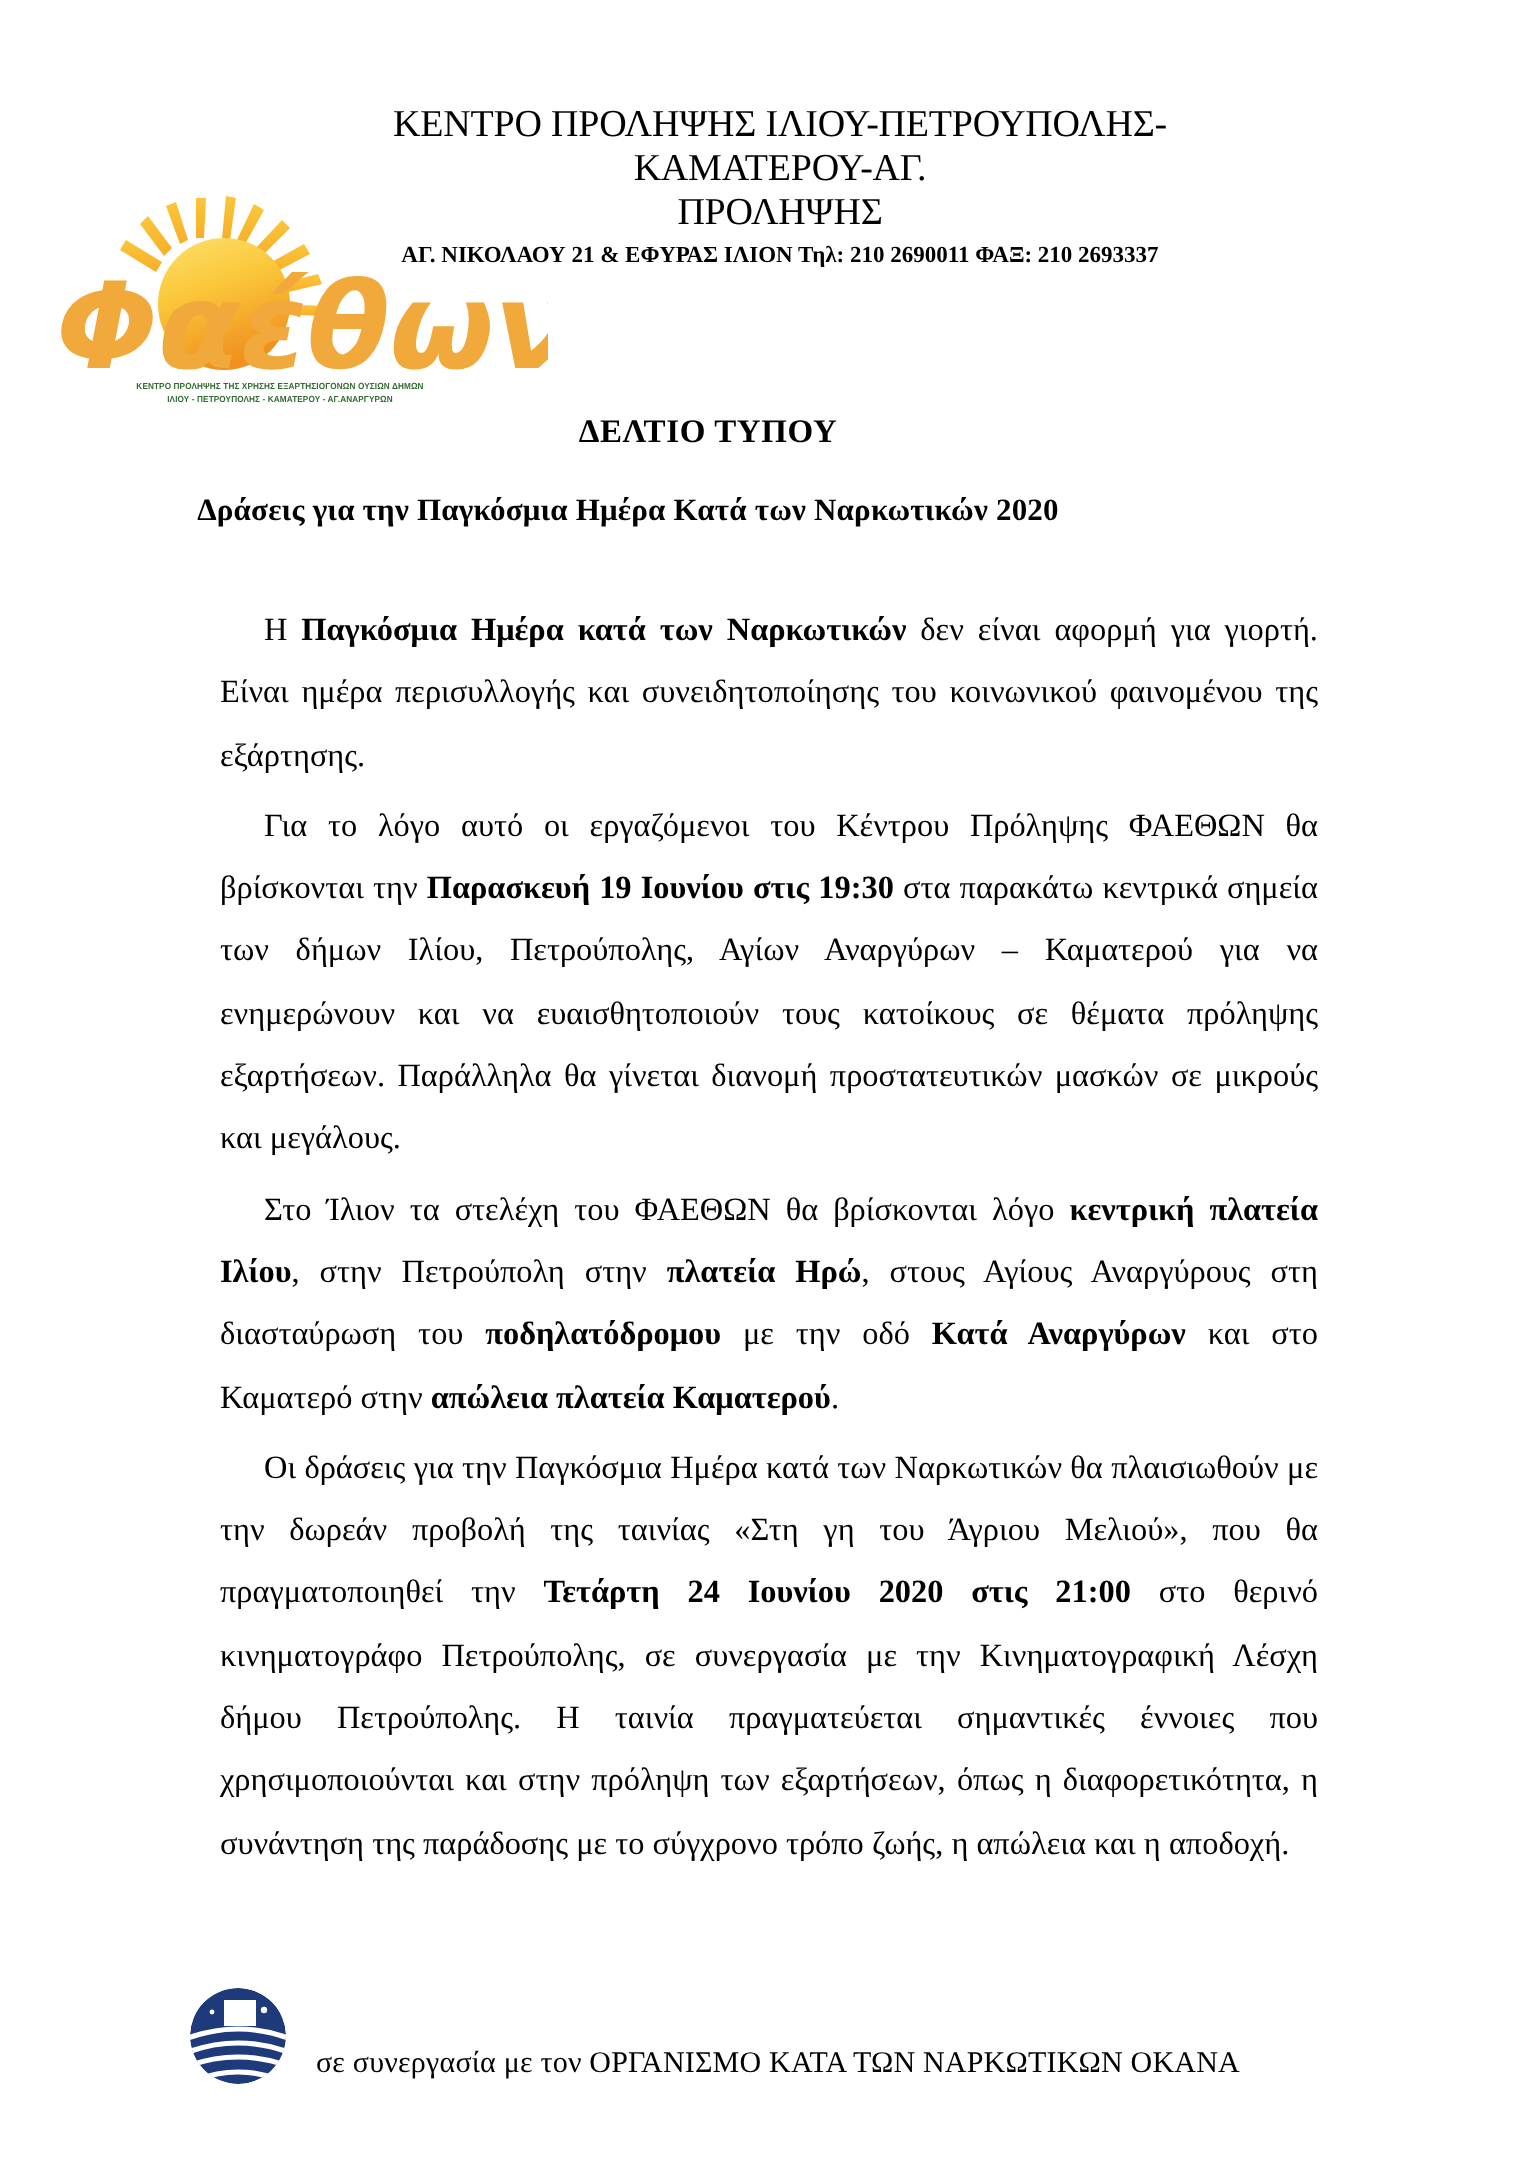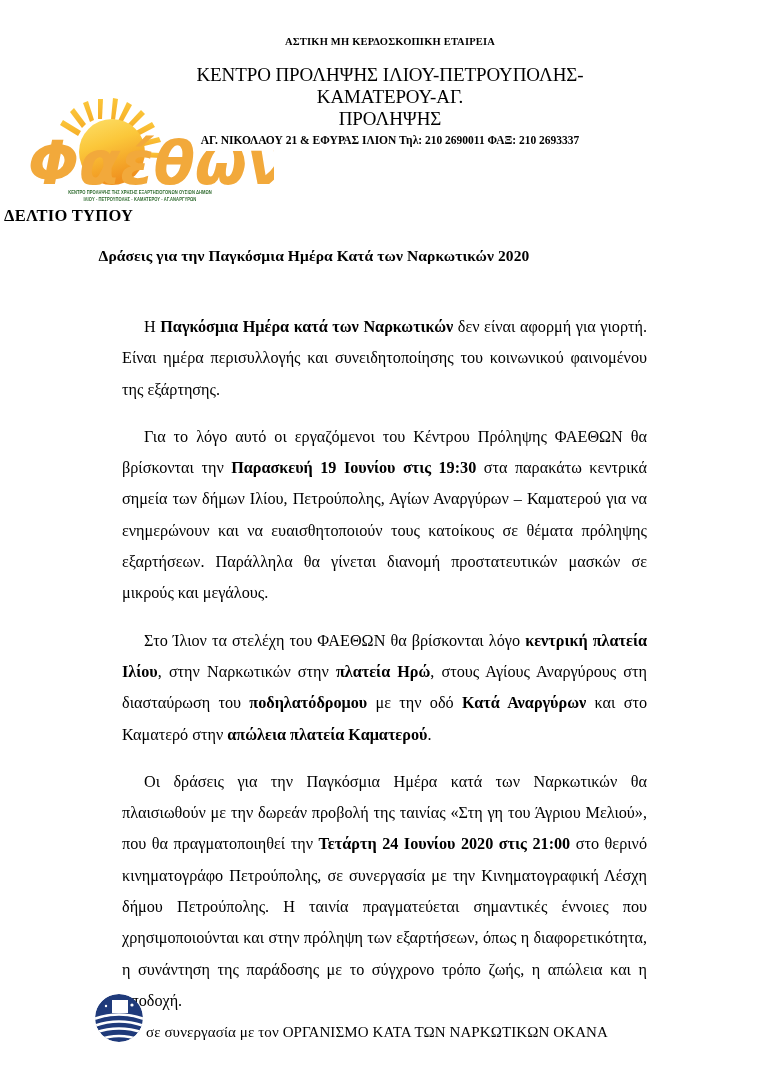--- a/index.html
+++ b/index.html
@@ -76,24 +76,24 @@
     font-weight: 700;
     letter-spacing: 0.06px;
     line-height: 1.42;
     transform: scale(1, 1.08);
     transform-origin: center top;
   }
 
   
   .doc-title {
     position: absolute;
-    left: 4px;
+    left: 16px;
     top: 206px;
     width: 676px;
-    text-align: left;
+    text-align: center;
     font-size: 16.5px;
     font-weight: 700;
     letter-spacing: 0.3px;
   }
   .doc-subtitle {
     position: absolute;
     left: 0;
     top: 247px;
     width: 628px;
     text-align: center;
@@ -107,54 +107,53 @@
     position: absolute;
     left: 106px;
     top: 296px;
     width: 557px;
     font-size: 16.2px;
     line-height: 31.3px;
     text-align: justify;
     text-justify: inter-word;
   }
   .body-text p {
-    margin: 16px;
+    margin: 4px;
     text-indent: 22px;
   }
   .body-text b { font-weight: 700; }
 
   
   .footer {
     position: absolute;
     left: 92px;
     top: 992px;
     display: flex;
     align-items: flex-end;
-    gap: 0;
+    gap: 12px;
   }
   .okana-mark {
     width: 54px;
     height: 52px;
     flex: 0 0 auto;
   }
   .okana-mark svg { display: block; }
   .footer-text {
     font-size: 15px;
     padding-bottom: 3px;
     white-space: nowrap;
     letter-spacing: 0.1px;
   }
 </style>
 </head>
 <body>
 
 <div class="page">
 
   <div class="letterhead">
-    <div class="lh-line1">ΑΣΤΙΚΗ ΜΗ ΚΕΡΔΟΣΚΟΠΙΚΗ ΕΤΑΙΡΕΙΑ</div>
     <div class="lh-line2">ΚΕΝΤΡΟ ΠΡΟΛΗΨΗΣ ΙΛΙΟΥ-ΠΕΤΡΟΥΠΟΛΗΣ-ΚΑΜΑΤΕΡΟΥ-ΑΓ.</div>
     <div class="lh-line3">ΠΡΟΛΗΨΗΣ</div>
     <div class="lh-line4">ΑΓ. ΝΙΚΟΛΑΟΥ 21 &amp; ΕΦΥΡΑΣ ΙΛΙΟΝ Τηλ: 210 2690011  ΦΑΞ: 210 2693337</div>
   </div>
 
   <div class="logo">
     <svg width="250" height="112" viewBox="0 0 250 112">
       <defs>
         <linearGradient id="sunGrad" x1="0" y1="0" x2="0.35" y2="1">
           <stop offset="0%" stop-color="#FDE06A"></stop>
@@ -192,21 +191,21 @@
 
   <div class="doc-title">ΔΕΛΤΙΟ ΤΥΠΟΥ</div>
   <div class="doc-subtitle">Δράσεις για την Παγκόσμια Ημέρα Κατά των Ναρκωτικών 2020</div>
 
   <div class="body-text">
 
     <p><span>Η </span><b>Παγκόσμια Ημέρα κατά των Ναρκωτικών</b><span> δεν είναι αφορμή για γιορτή. Είναι ημέρα περισυλλογής και συνειδητοποίησης του κοινωνικού φαινομένου της εξάρτησης.</span></p>
 
     <p><span>Για το λόγο αυτό οι εργαζόμενοι του Κέντρου Πρόληψης ΦΑΕΘΩΝ θα βρίσκονται την </span><b>Παρασκευή 19 Ιουνίου στις 19:30</b><span> στα παρακάτω κεντρικά σημεία των δήμων Ιλίου, Πετρούπολης, Αγίων Αναργύρων – Καματερού για να ενημερώνουν και να ευαισθητοποιούν τους κατοίκους σε θέματα πρόληψης εξαρτήσεων. Παράλληλα θα γίνεται διανομή προστατευτικών  μασκών σε μικρούς και μεγάλους.</span></p>
 
-    <p><span>Στο Ίλιον τα στελέχη του ΦΑΕΘΩΝ θα βρίσκονται λόγο </span><b>κεντρική πλατεία Ιλίου</b><span>, στην Ναρκωτικών στην </span><b>πλατεία Ηρώ</b><span>, στους Αγίους Αναργύρους στη διασταύρωση του </span><b>ποδηλατόδρομου</b><span> με την οδό </span><b>Κατά Αναργύρων</b><span> και στο Καματερό στην </span><b>απώλεια πλατεία Καματερού</b><span>.</span></p>
+    <p><span>Στο Ίλιον τα στελέχη του ΦΑΕΘΩΝ θα βρίσκονται λόγο </span><b>κεντρική πλατεία Ιλίου</b><span>, στην Πετρούπολη στην </span><b>πλατεία Ηρώ</b><span>, στους Αγίους Αναργύρους στη διασταύρωση του </span><b>ποδηλατόδρομου</b><span> με την οδό </span><b>Κατά Αναργύρων</b><span> και στο Καματερό στην </span><b>απώλεια πλατεία Καματερού</b><span>.</span></p>
 
     <p><span>Οι δράσεις για την Παγκόσμια Ημέρα κατά των Ναρκωτικών θα πλαισιωθούν με την δωρεάν προβολή της ταινίας «Στη γη του Άγριου Μελιού», που θα πραγματοποιηθεί την </span><b>Τετάρτη 24 Ιουνίου 2020 στις 21:00</b><span> στο θερινό κινηματογράφο Πετρούπολης, σε συνεργασία με την Κινηματογραφική Λέσχη δήμου Πετρούπολης.  Η ταινία πραγματεύεται σημαντικές έννοιες που χρησιμοποιούνται και στην πρόληψη των εξαρτήσεων, όπως η διαφορετικότητα, η συνάντηση της παράδοσης με το σύγχρονο τρόπο ζωής, η απώλεια και η αποδοχή.</span></p>
 
   </div>
 
   <div class="footer">
     <div class="okana-mark">
       <svg width="54" height="52" viewBox="0 0 54 52">
         <defs>
           <clipPath id="okanaClip">

